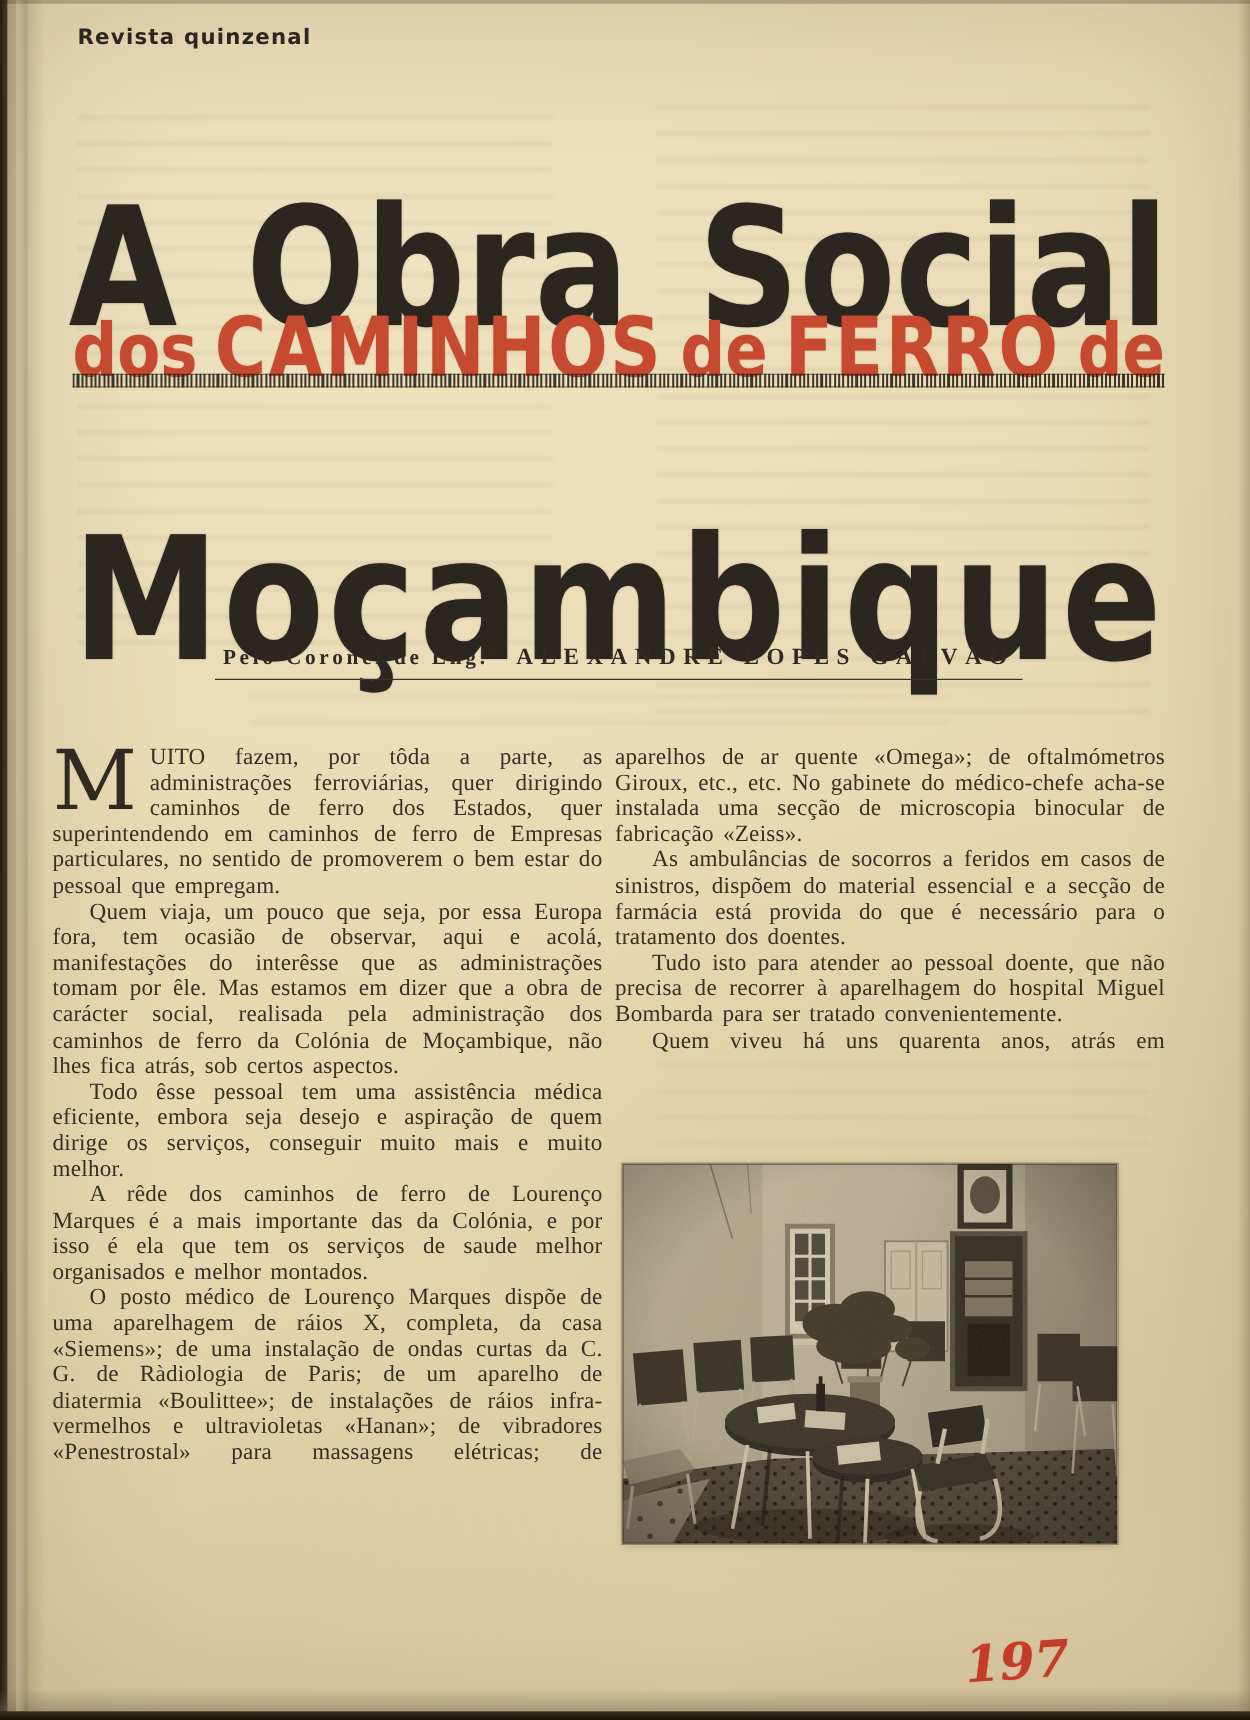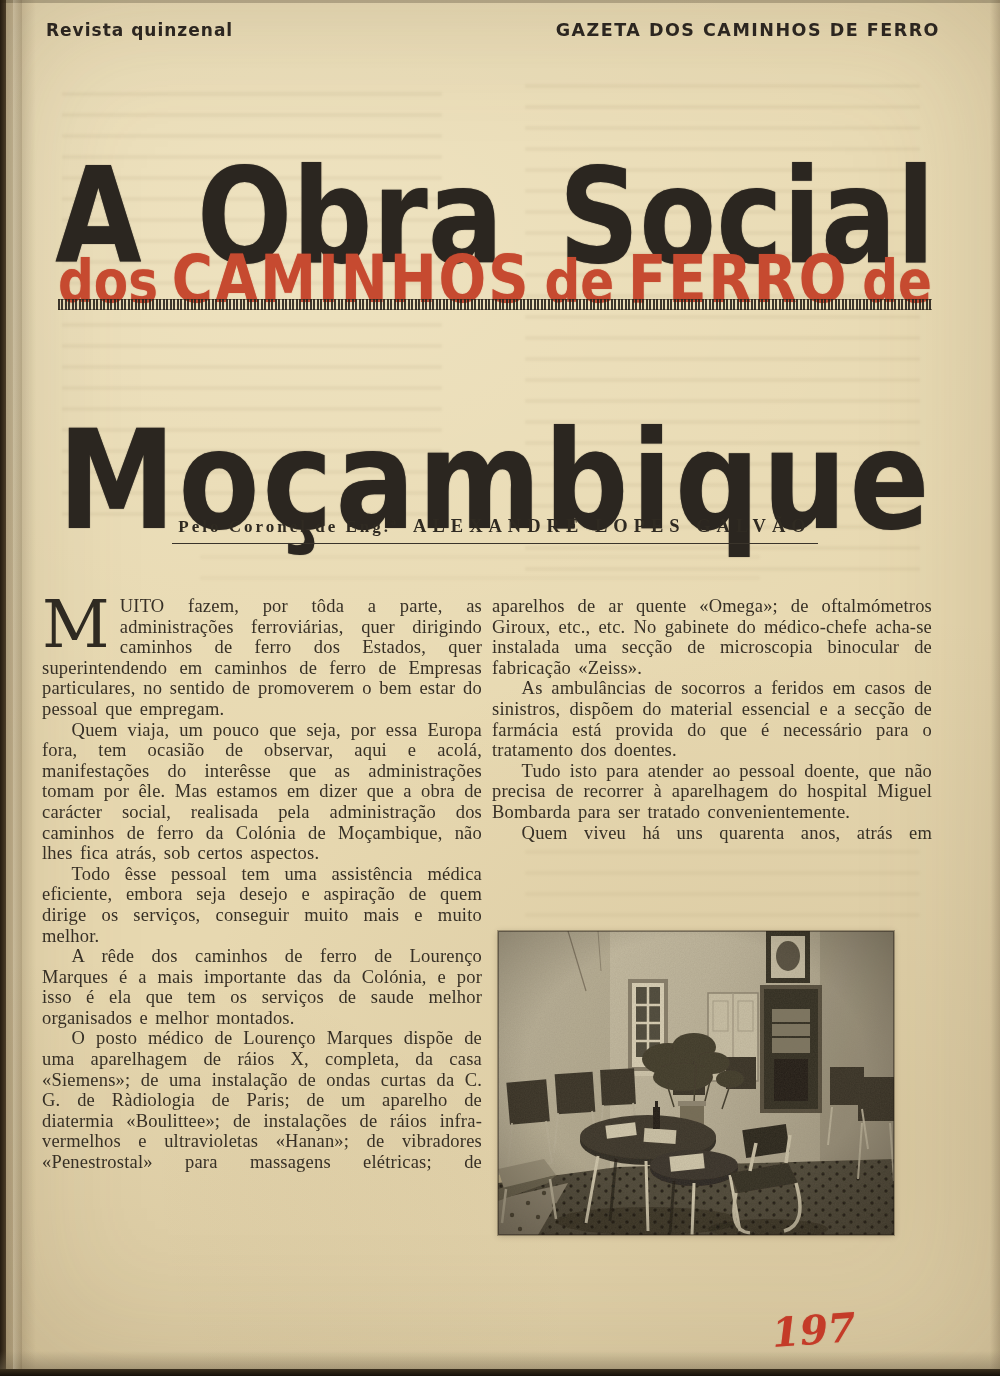--- a/index.html
+++ b/index.html
@@ -30,21 +30,21 @@
   .edge-bottom{position:absolute;left:0;bottom:0;width:100%;height:7px;
     background:linear-gradient(180deg,#3a2f1d,#17110a);z-index:41;}
   
   .ghost{position:absolute;filter:blur(1.3px);opacity:.55;z-index:1;
     background:repeating-linear-gradient(180deg, rgba(116,96,62,.12) 0 4px, rgba(116,96,62,0) 4px 21px);}
   .g1{left:62px;top:92px;width:380px;height:430px;}
   .g2{left:525px;top:84px;width:395px;height:500px;}
   .g3{left:200px;top:555px;width:560px;height:36px;opacity:.35;}
   .g4{left:525px;top:850px;width:395px;height:70px;opacity:.4;}
   
-  .hdr{position:absolute;top:20px;left:46px;right:60px;display:flex;justify-content:space-between;z-index:5;
+  .hdr{position:absolute;top:20px;left:62px;right:60px;display:flex;justify-content:space-between;z-index:5;
     font-family:"DejaVu Sans", sans-serif;font-weight:bold;color:#2c2620;}
   .hdr-left{font-size:17px;letter-spacing:1px;}
   .hdr-right{font-size:17.5px;letter-spacing:1.5px;}
   
   .t1{position:absolute;left:55px;top:78px;width:880px;display:flex;justify-content:space-between;
     font-family:"DejaVu Sans", sans-serif;font-weight:bold;font-size:112px;line-height:.95;
     color:#2b2620;transform:scaleY(1.18);transform-origin:top left;z-index:5;
     text-shadow:0 0 1px rgba(43,38,32,.65);}
   .t2{position:absolute;left:58px;top:228px;width:874px;display:flex;justify-content:space-between;
     align-items:baseline;font-family:"DejaVu Sans", sans-serif;font-weight:bold;line-height:.95;
@@ -99,21 +99,20 @@
   <div class="edge-bottom-band"></div>
   <div class="edge-bottom"></div>
 
   <div class="ghost g1"></div>
   <div class="ghost g2"></div>
   <div class="ghost g3"></div>
   <div class="ghost g4"></div>
 
   <header class="hdr">
     <div class="hdr-left">Revista quinzenal</div>
-    <div class="hdr-right">GAZETA DOS CAMINHOS DE FERRO</div>
   </header>
 
   <h1 class="t1">
     <span>A</span>
     <span>Obra</span>
     <span>Social</span>
   </h1>
   <h2 class="t2">
     <span class="sm">dos</span>
     <span class="lg">CAMINHOS</span>

